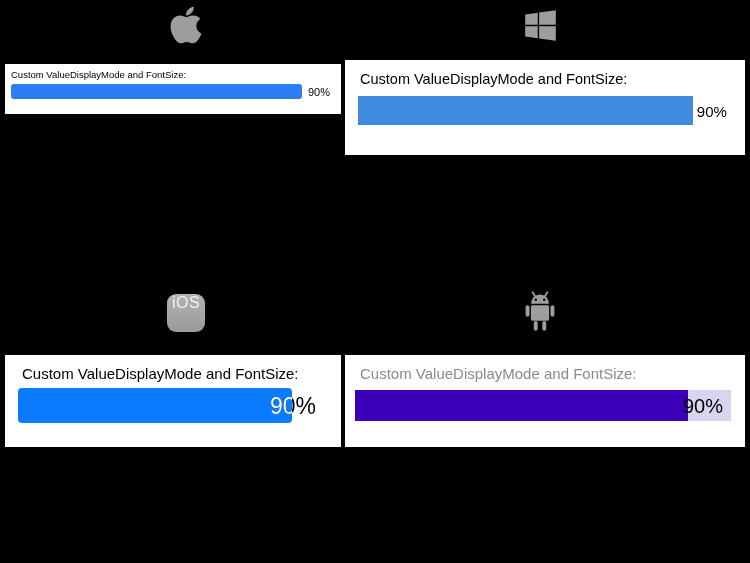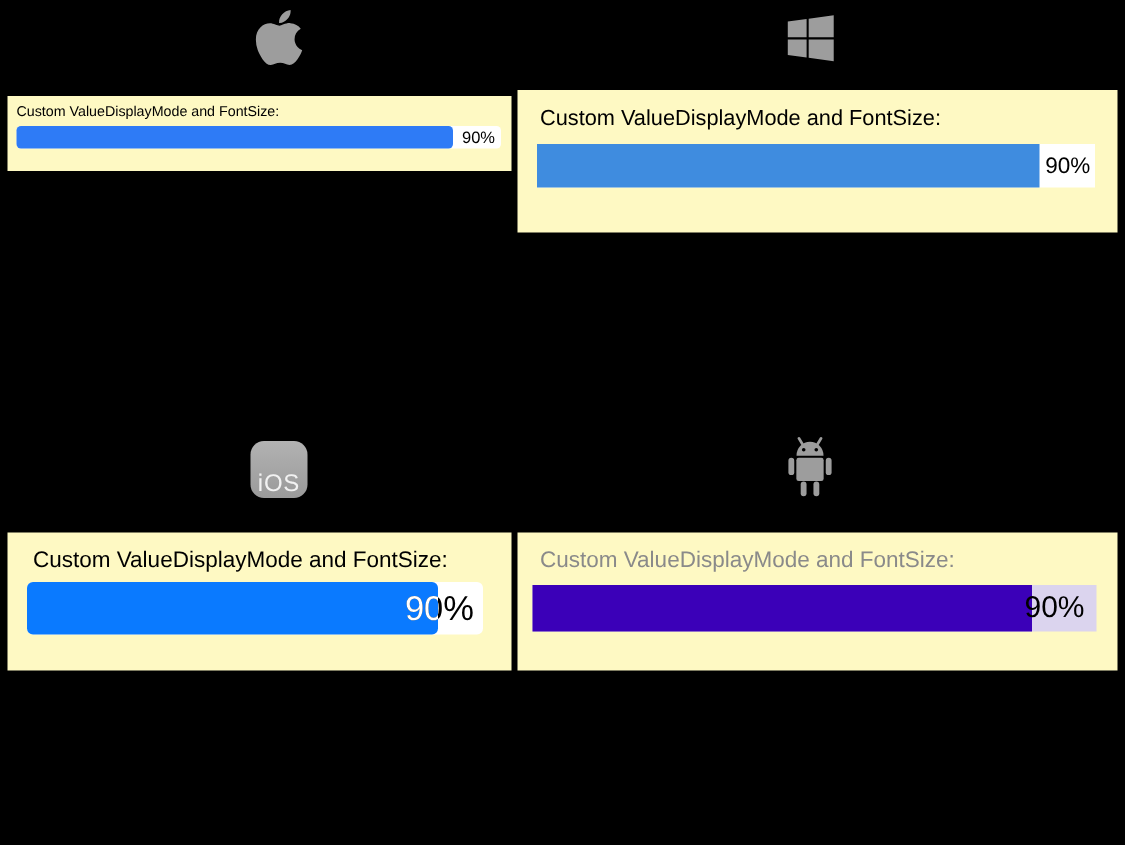--- a/index.html
+++ b/index.html
@@ -2,21 +2,21 @@
 <html><head>
 <meta charset="utf-8">
 <style>
   html,body{margin:0;padding:0}
   body{
     width:750px;height:563px;background:#000;position:relative;overflow:hidden;
     font-family:"Liberation Sans",sans-serif;
   }
 
   .icon{position:absolute}
-  .card{position:absolute;background:#fef9c3}
+  .card{position:absolute;background:#ffffff}
   .pb-label{position:absolute;color:#000;white-space:nowrap}
   .bar{position:absolute;background:var(--track,#fff)}
   .fill{position:absolute;left:0;top:0;bottom:0;width:var(--fill,0%);background:var(--fill-color,#3377ff)}
   .value{position:absolute;top:50%;transform:translateY(-50%);color:#000;white-space:nowrap}
 
   
   #apple-icon{left:170px;top:4px;width:32px;height:42px}
   #macos-card{left:5px;top:64px;width:336px;height:50px}
   #macos-card .pb-label{left:6px;top:5px;font-size:9.5px}
   #macos-bar{left:6px;top:20px;width:323px;height:15px;border-radius:3px}
@@ -26,21 +26,21 @@
   
   #windows-icon{left:523px;top:8px;width:35px;height:35px}
   #windows-card{left:345px;top:60px;width:400px;height:95px}
   #windows-card .pb-label{left:15px;top:11px;font-size:14.5px}
   #windows-bar{left:13px;top:36px;width:372px;height:29px}
   #windows-bar .value{left:calc(var(--fill,90%) + 4px);font-size:15px}
 
   
   #ios-icon{left:167px;top:294px;width:38px;height:38px;border-radius:9px;
             background:linear-gradient(180deg,#b2b2b2,#9a9a9a);
-            display:flex;align-items:flex-end;justify-content:center;
+            display:flex;align-items:flex-start;justify-content:center;
             color:#f2f2f2;font-size:16px;letter-spacing:.5px}
   #ios-card{left:5px;top:355px;width:336px;height:92px}
   #ios-card .pb-label{left:17px;top:10px;font-size:15px}
   #ios-bar{left:13px;top:33px;width:304px;height:35px;border-radius:4px}
   #ios-bar .fill{border-radius:4px}
   #ios-bar .value{right:6px;font-size:23px}
   .clip{position:absolute;left:0;top:0;bottom:0;width:var(--fill,0%);overflow:hidden;border-radius:4px}
   .clip-inner{position:relative;width:304px;height:100%}
 
   

